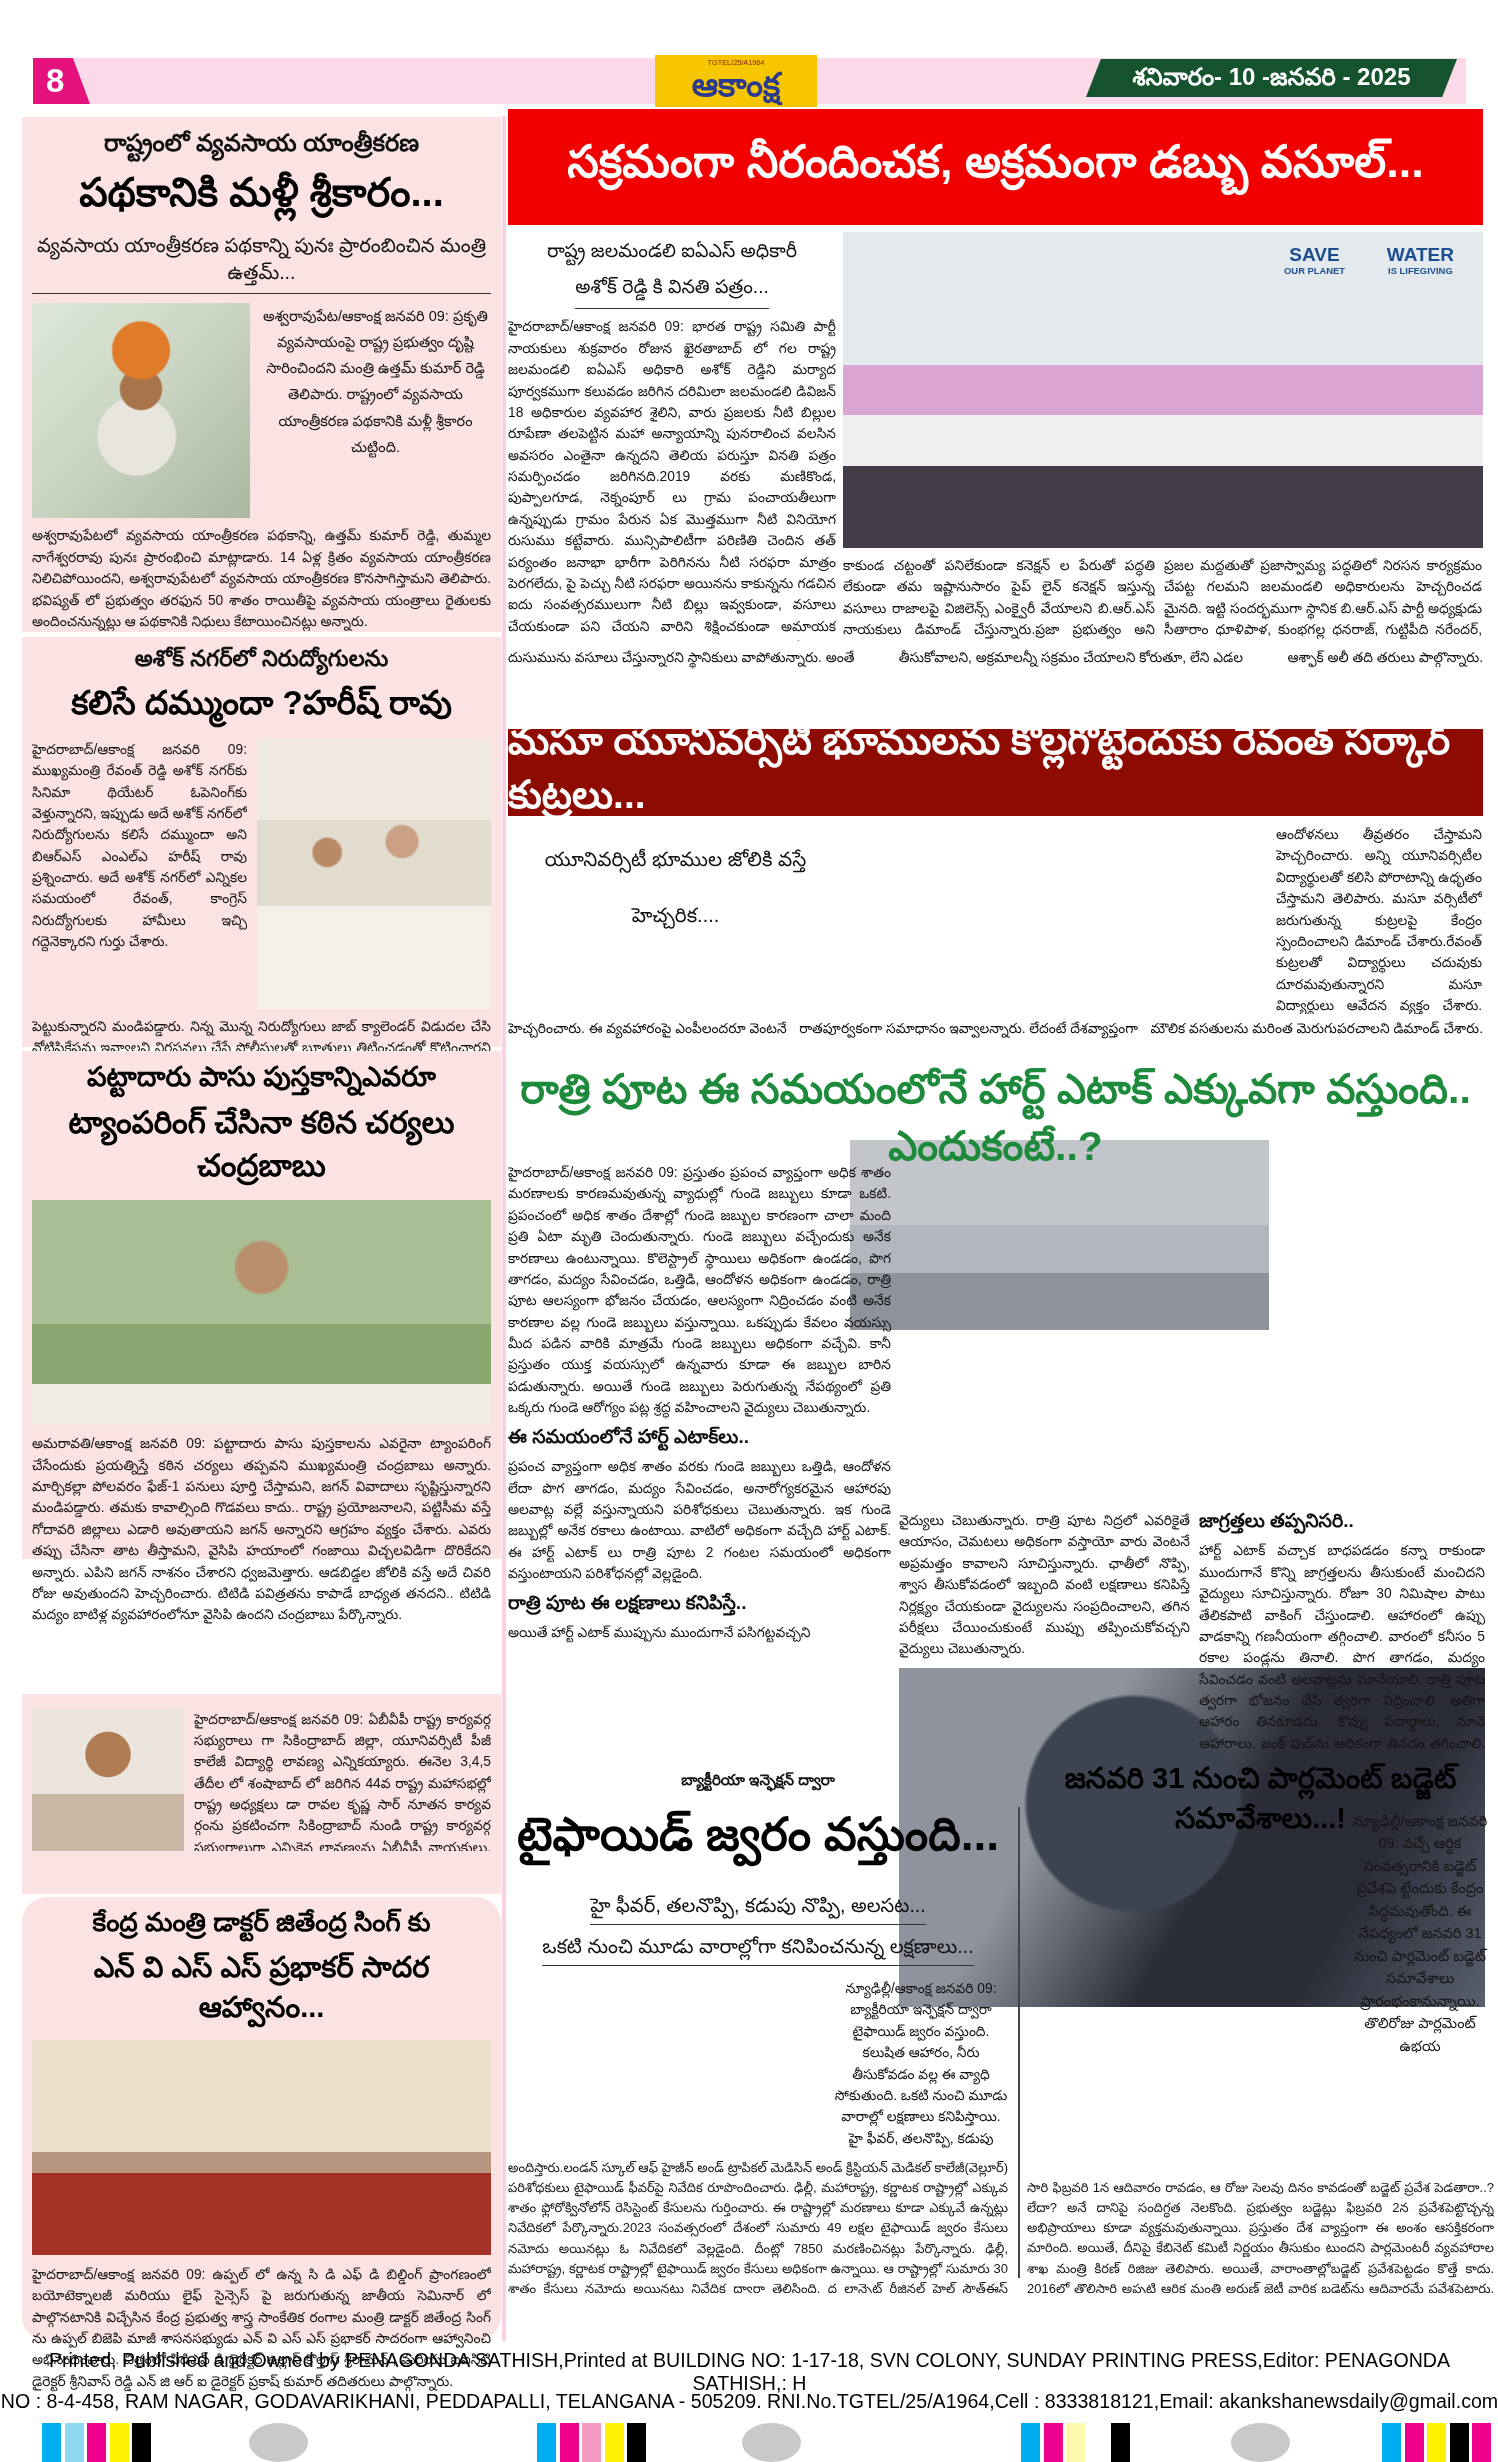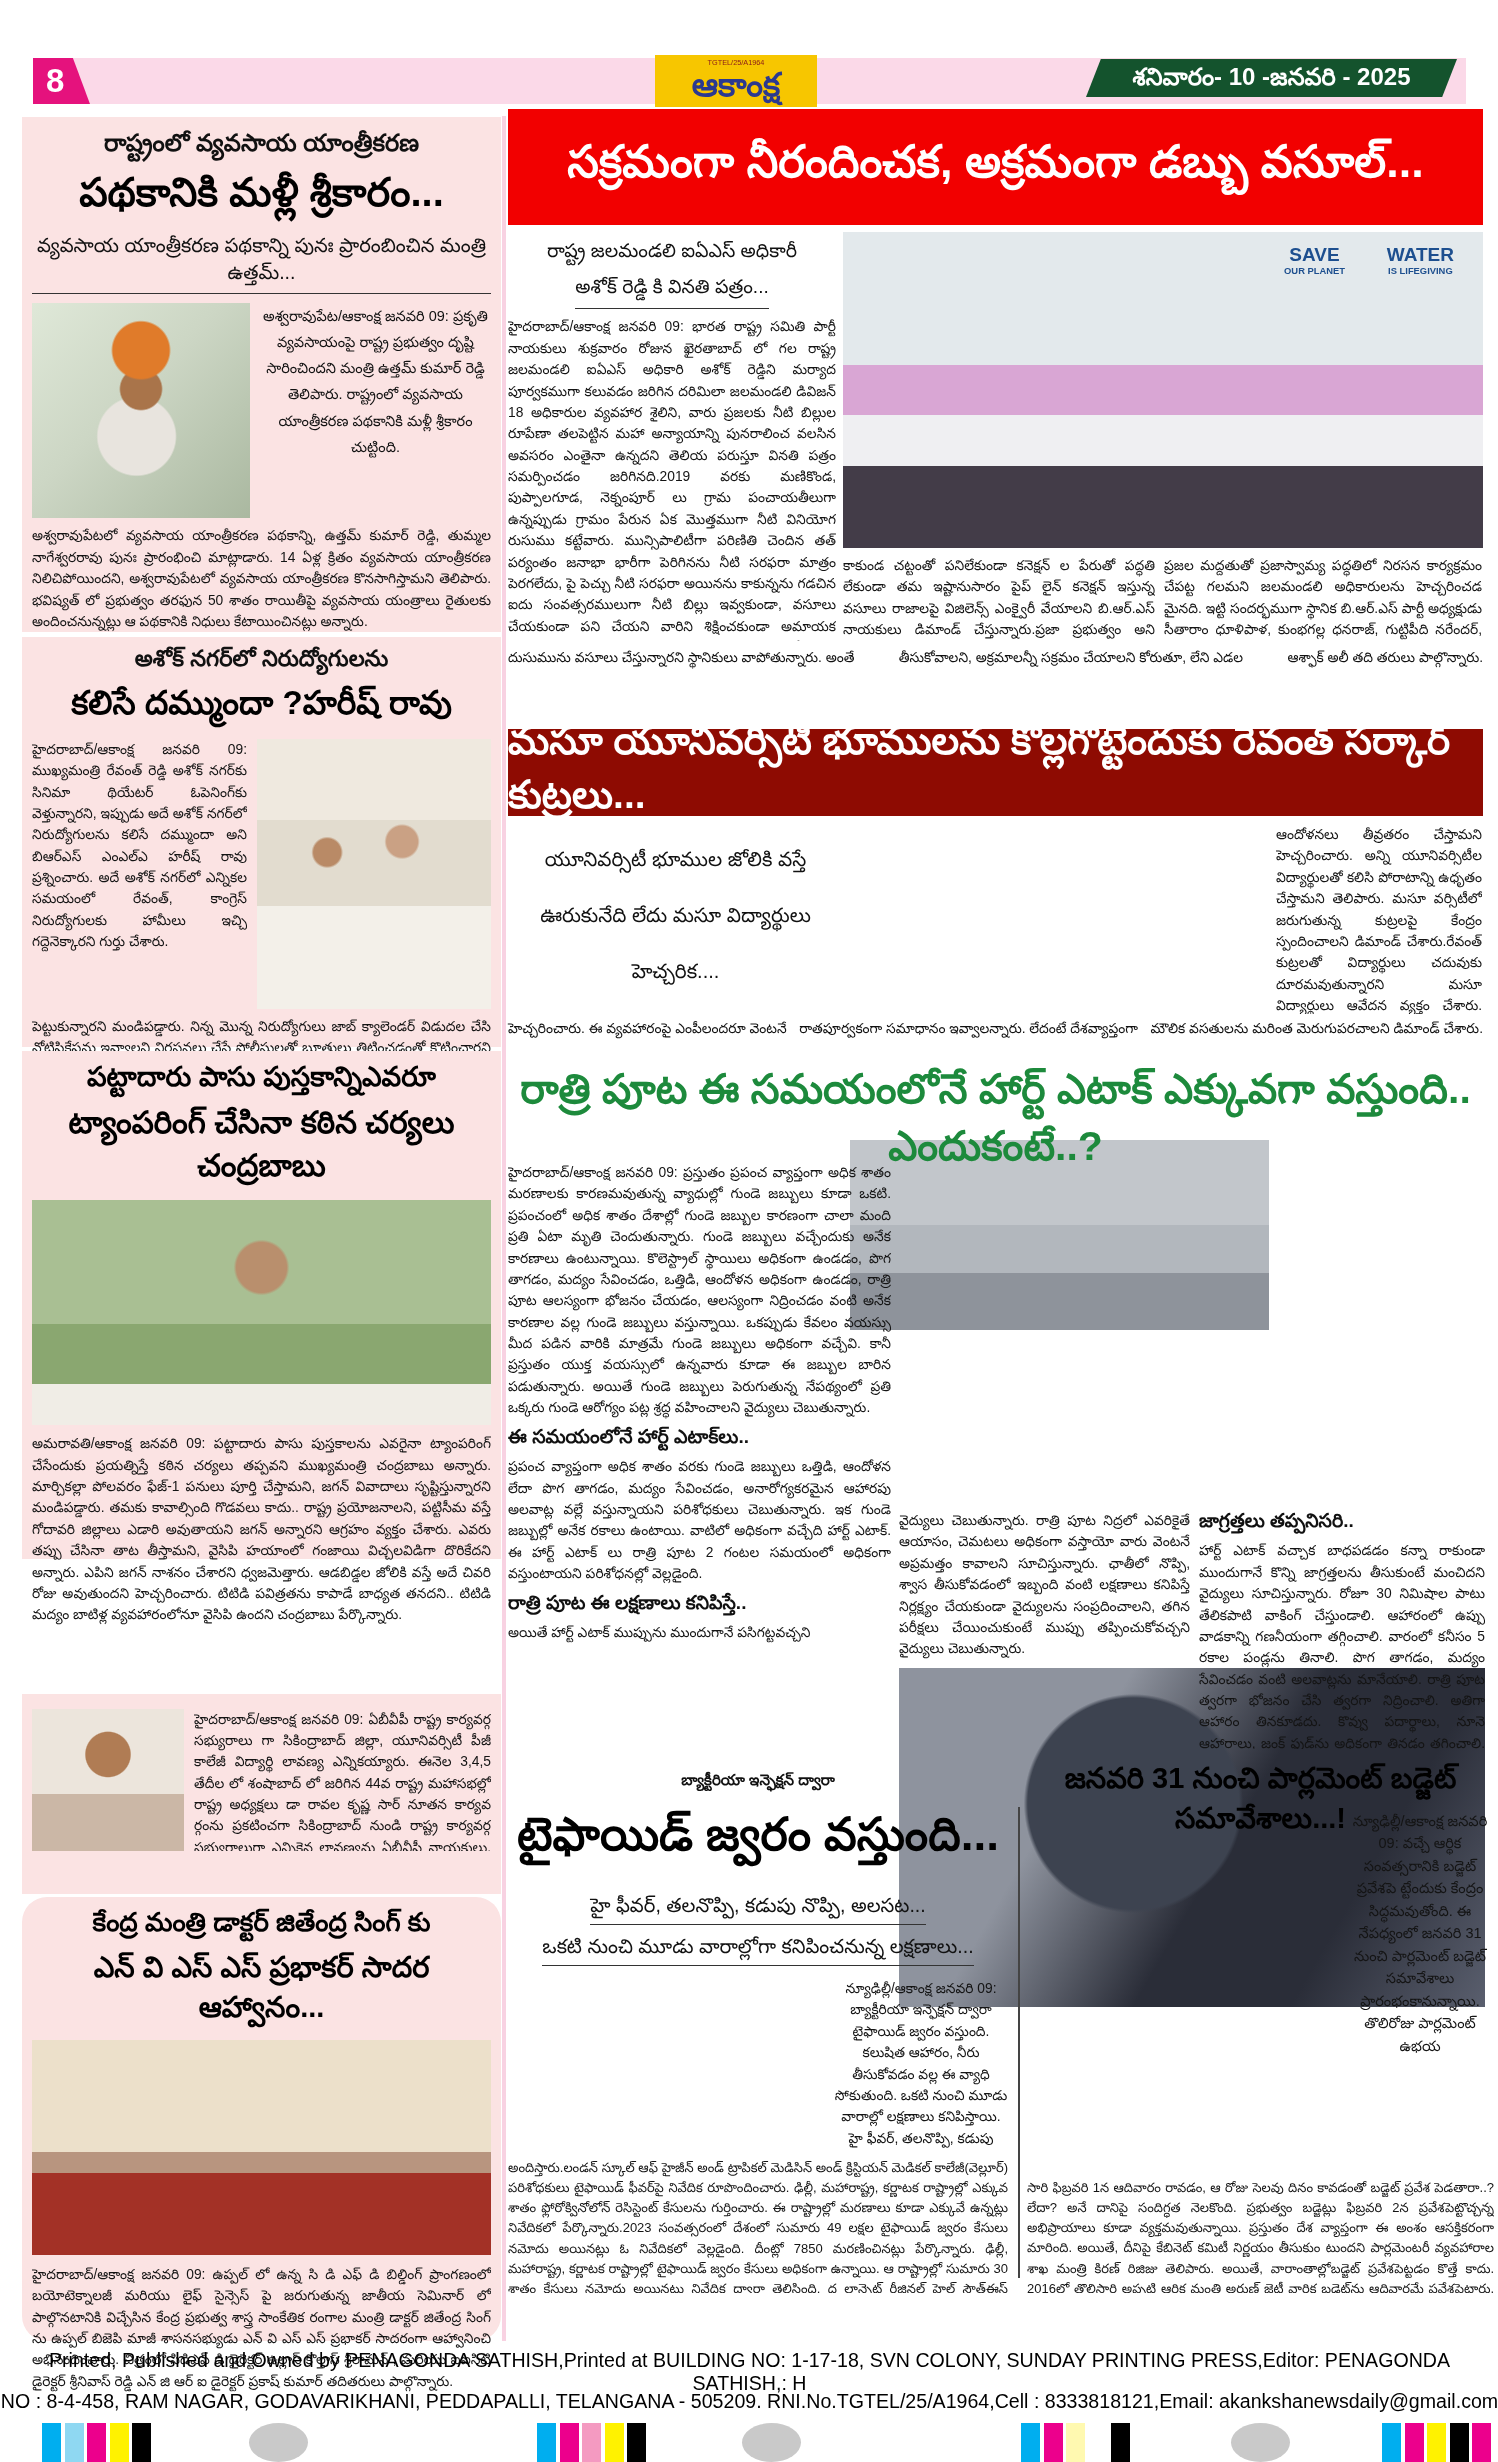--- a/index.html
+++ b/index.html
@@ -164,21 +164,20 @@
     <span>దుసుమును వసూలు చేస్తున్నారని స్థానికులు వాపోతున్నారు. అంతే</span>
     <span>తీసుకోవాలని, అక్రమాలన్నీ సక్రమం చేయాలని కోరుతూ, లేని ఎడల</span>
     <span>ఆశ్ఫాక్ అలీ తది తరులు పాల్గొన్నారు.</span>
   </div>
 
   <div class="abs banner-maroon">
     <span>మసూ యూనివర్సిటీ భూములను కొల్లగొట్టేందుకు రేవంత్ సర్కార్ కుట్రలు...</span>
   </div>
   <div class="abs center" style="left:508px;top:831px;width:335px;height:181px;font-size:20px;line-height:2.8;">
     <div>యూనివర్సిటీ భూముల జోలికి వస్తే</div>
-    <div>ఊరుకునేది లేదు మసూ విద్యార్థులు</div>
     <div>హెచ్చరిక....</div>
   </div>
   <div class="abs photo ph-manu" style="left:850px;top:824px;width:419px;height:190px;"></div>
   <div class="abs body just hidden-overflow" style="left:1276px;top:824px;width:206px;height:190px;">ఆందోళనలు తీవ్రతరం చేస్తామని హెచ్చరించారు. అన్ని యూనివర్సిటీల విద్యార్థులతో కలిసి పోరాటాన్ని ఉధృతం చేస్తామని తెలిపారు. మసూ వర్సిటీలో జరుగుతున్న కుట్రలపై కేంద్రం స్పందించాలని డిమాండ్ చేశారు.రేవంత్ కుట్రలతో విద్యార్థులు చదువుకు దూరమవుతున్నారని మసూ విద్యార్థులు ఆవేదన వ్యక్తం చేశారు. కనీస వసతులు కల్పించకుండా భూములు అమ్ముతామంటే ఎలా అని మండిపడ్డారు. రియల్ ఎస్టేట్ బ్రోకర్‌లా రేవంత్ రెడ్డి పనిచేస్తున్నారని మసూ విద్యార్థులు విమర్శించారు. భవిష్యత్ తరాలకు విద్య లేకుండా చేసేందుకు రేవంత్ కుట్రలు చేస్తున్నారని ఆరోపించారు. రేవంత్ సర్కార్</div>
   <div class="abs threecol" style="left:508px;top:1021px;width:975px;">
     <span>హెచ్చరించారు. ఈ వ్యవహారంపై ఎంపీలందరూ వెంటనే</span>
     <span>రాతపూర్వకంగా సమాధానం ఇవ్వాలన్నారు. లేదంటే దేశవ్యాప్తంగా</span>
     <span>మౌలిక వసతులను మరింత మెరుగుపరచాలని డిమాండ్ చేశారు.</span>
   </div>
 

